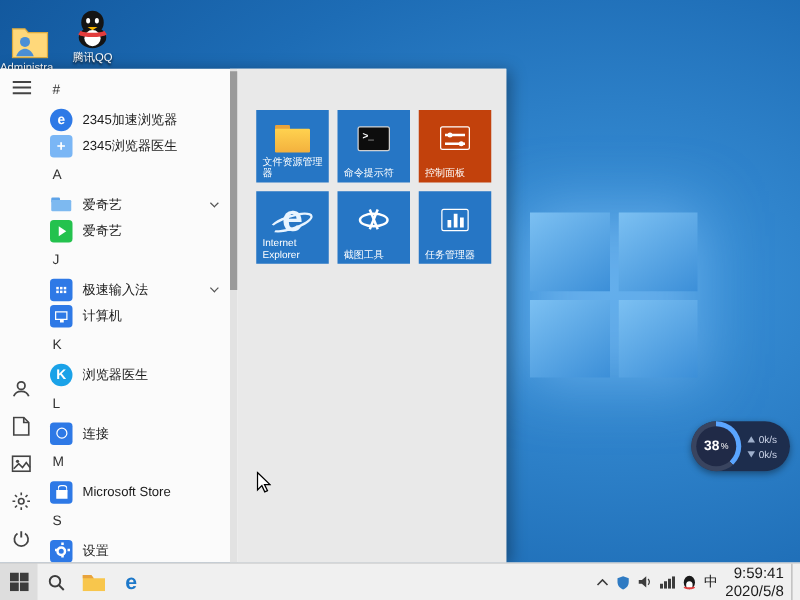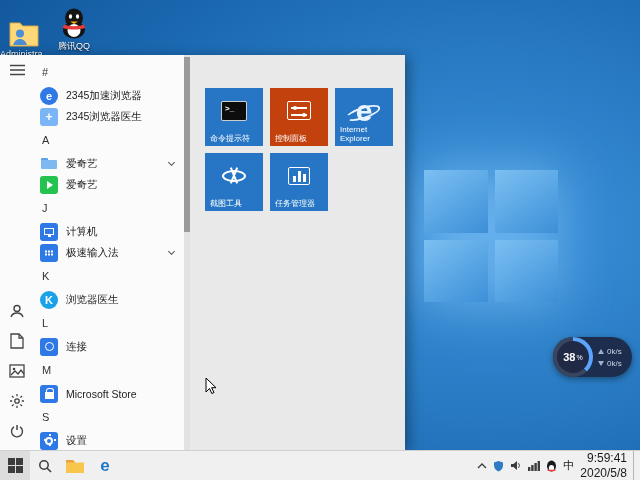--- a/index.html
+++ b/index.html
@@ -237,31 +237,31 @@
       </div>
       <div class="lr">
         <span class="ic ic-iqiyi">
             <i class="play"></i>
           </span>
         <span class="albl">爱奇艺</span>
       </div>
       <div class="lh">J</div>
       <div class="lr">
         <span class="ic ic-blue">
-            <i class="mon"></i>
-          </span>
-        <span class="albl">计算机</span>
-      </div>
-      <div class="lr">
-        <span class="ic ic-blue">
             <i class="kbd"></i>
           </span>
         <span class="albl">极速输入法</span>
         <span class="rowchev"></span>
       </div>
+      <div class="lr">
+        <span class="ic ic-blue">
+            <i class="mon"></i>
+          </span>
+        <span class="albl">计算机</span>
+      </div>
       <div class="lh">K</div>
       <div class="lr">
         <span class="ic ic-kugou">
             <span>K</span>
           </span>
         <span class="albl">浏览器医生</span>
       </div>
       <div class="lh">L</div>
       <div class="lr">
         <span class="ic ic-blue">
@@ -284,20 +284,29 @@
         <span class="albl">设置</span>
       </div>
     </div>
 
     <div class="scrollbar">
       <div class="sthumb"></div>
     </div>
 
     <div class="tilespanel" style="background: rgb(233, 233, 233);">
       <div class="tiles">
+        <div class="tile" style="background: rgb(38, 118, 197);">
+          <div class="tico">
+              <div class="ti-folder">
+                <i class="tab"></i>
+                <i class="body"></i>
+              </div>
+            </div>
+          <span class="tlabel">文件资源管理器</span>
+        </div>
         <div class="tile" style="background: rgb(38, 118, 197);">
           <div class="tico">
               <div class="ti-cmd">
                 <span>&gt;_</span>
               </div>
             </div>
           <span class="tlabel">命令提示符</span>
         </div>
         <div class="tile" style="background: #c2410c;">
           <div class="tico">

